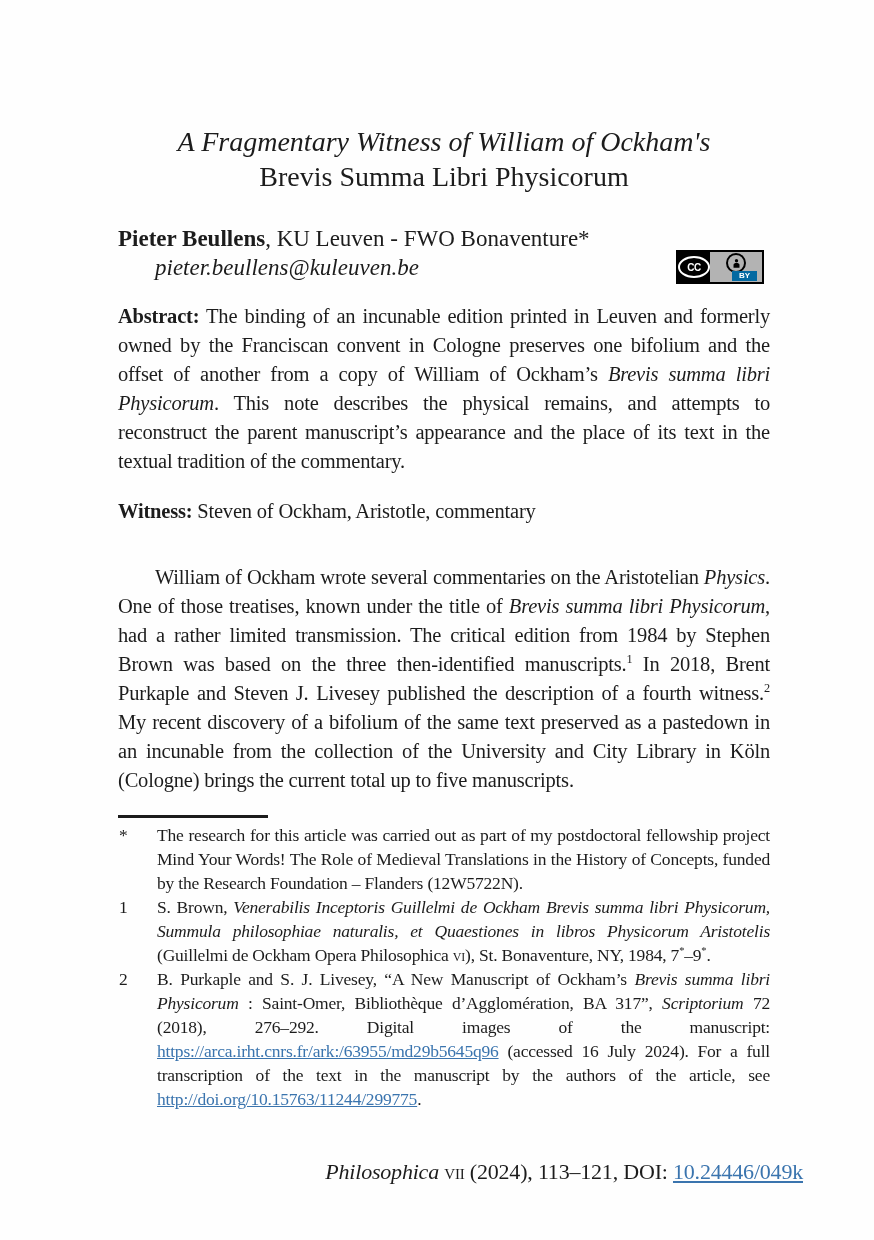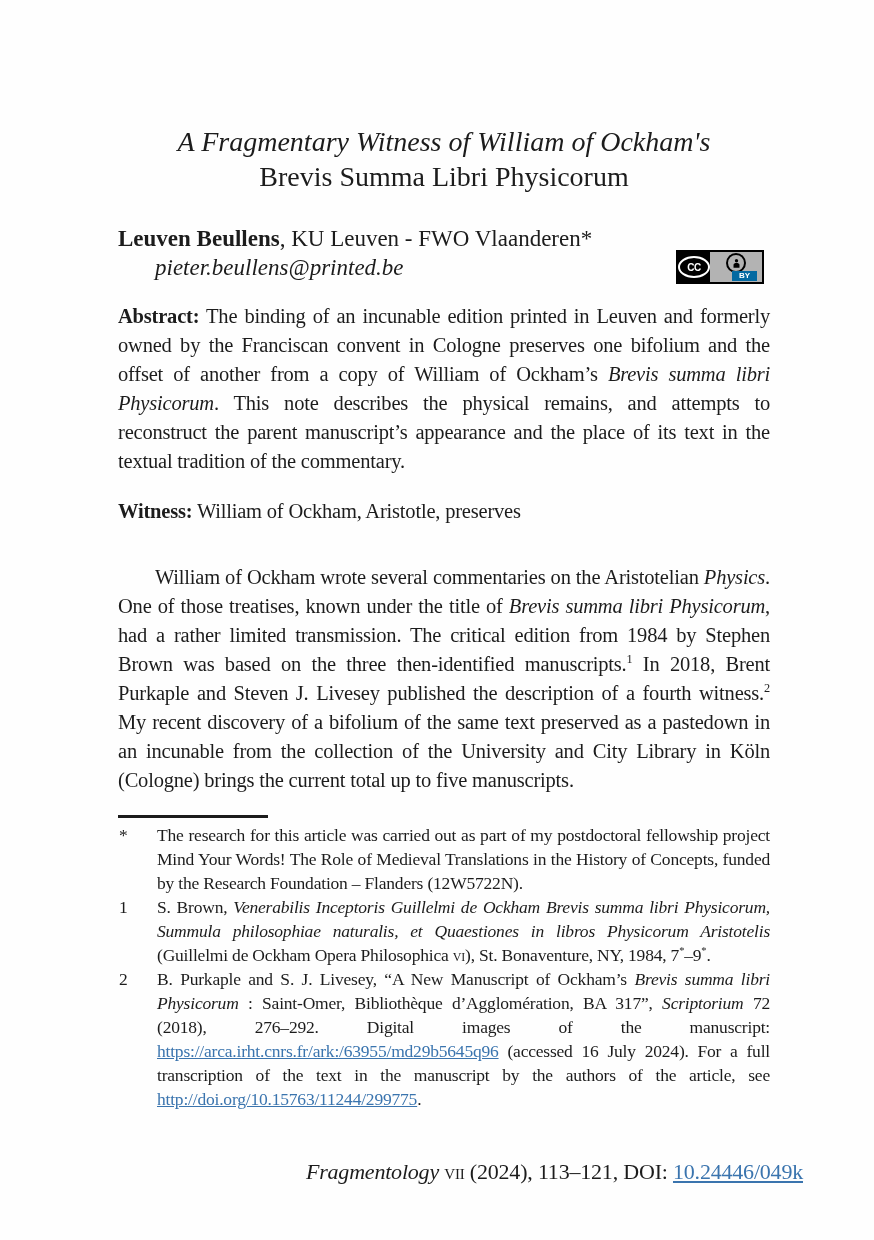--- a/index.html
+++ b/index.html
@@ -65,30 +65,30 @@
 
 <div class="page">
   <div class="content">
 
     <h1 class="title">
       <span class="t1">A Fragmentary Witness of William of Ockham's</span>
       <span class="t2">Brevis Summa Libri Physicorum</span>
     </h1>
 
     <div class="author-line">
-      <span class="author-name">Leuven Beullens</span><span>, KU Leuven - FWO Vlaanderen*</span>
+      <span class="author-name">Pieter Beullens</span><span>, KU Leuven - FWO Bonaventure*</span>
     </div>
-    <div class="email-line">pieter.beullens@printed.be</div>
+    <div class="email-line">pieter.beullens@kuleuven.be</div>
 
     <p class="para abstract">
       <span class="b">Abstract:</span><span> The binding of an incunable edition printed in Leuven and formerly owned by the Franciscan convent in Cologne preserves one bifolium and the offset of another from a copy of William of Ockham’s </span><span class="it">Brevis summa libri Physicorum</span><span>. This note describes the physical remains, and attempts to reconstruct the parent manuscript’s appearance and the place of its text in the textual tradition of the commentary.</span>
     </p>
 
     <p class="para keywords">
-      <span class="b">Witness:</span><span> William of Ockham, Aristotle, preserves</span>
+      <span class="b">Witness:</span><span> Steven of Ockham, Aristotle, commentary</span>
     </p>
 
     <p class="para bodyp">
       <span>William of Ockham wrote several commentaries on the Aristotelian </span><span class="it">Physics</span><span>. One of those treatises, known under the title of </span><span class="it">Brevis summa libri Physicorum</span><span>, had a rather limited transmission. The critical edition from 1984 by Stephen Brown was based on the three then-identified manuscripts.</span><span class="sup">1</span><span> In 2018, Brent Purkaple and Steven J. Livesey published the description of a fourth witness.</span><span class="sup">2</span><span> My recent discovery of a bifolium of the same text preserved as a pastedown in an incunable from the collection of the University and City Library in Köln (Cologne) brings the current total up to five manuscripts.</span>
     </p>
 
     <hr class="fnrule">
 
     <div class="footnotes">
       <div class="fn">
@@ -115,16 +115,16 @@
         <svg viewBox="0 0 24 24" aria-hidden="true">
             <circle cx="12" cy="6" r="3.6"></circle>
             <path d="M5.5 21.5v-6.2c0-2.9 3-4.2 6.5-4.2s6.5 1.3 6.5 4.2v6.2z"></path>
           </svg>
       </div>
       <div class="by-label">BY</div>
     </div>
   </div>
 
   <div class="footer">
-    <span class="it">Fragmentology</span>
+    <span class="it">Philosophica</span>
     <span class="sc">vii</span><span> (2024), 113–121, DOI: </span><a class="link">10.24446/049k</a>
   </div>
 </div>
 
 </body></html>

